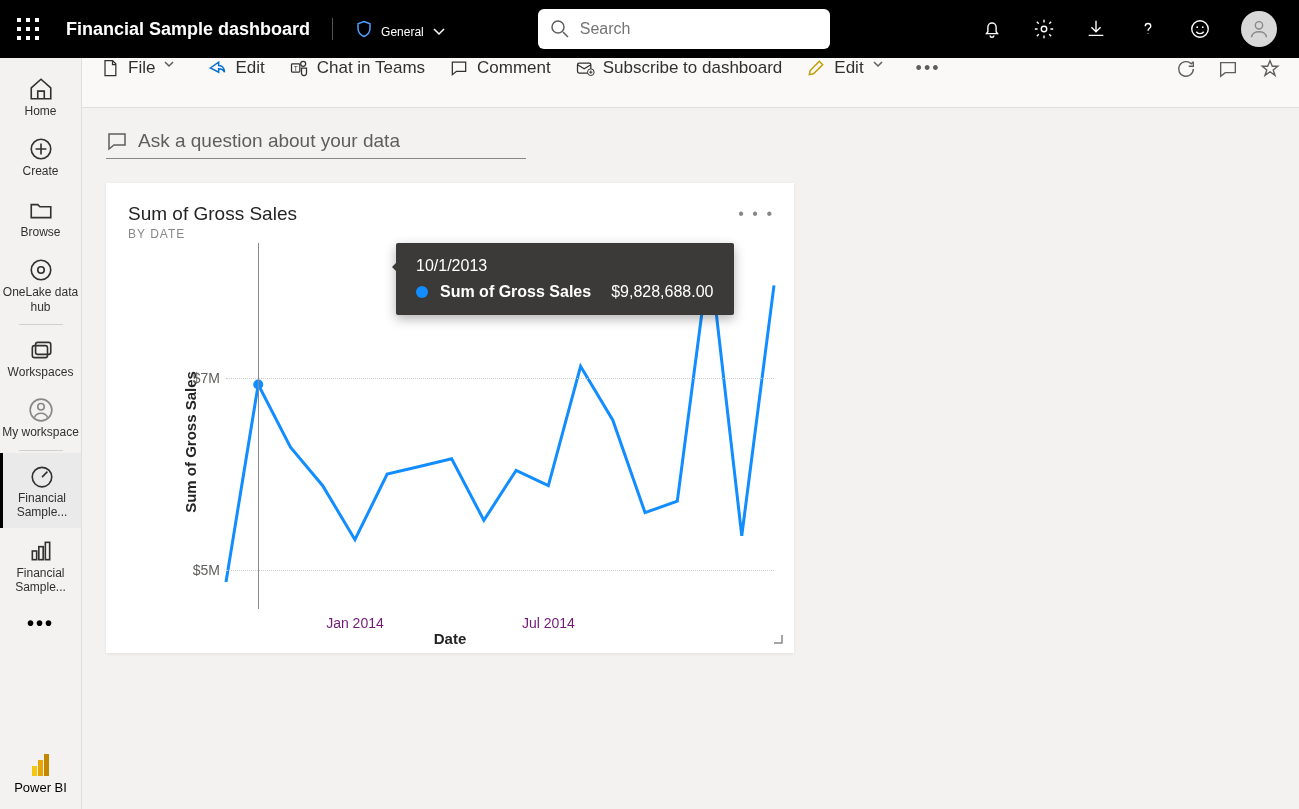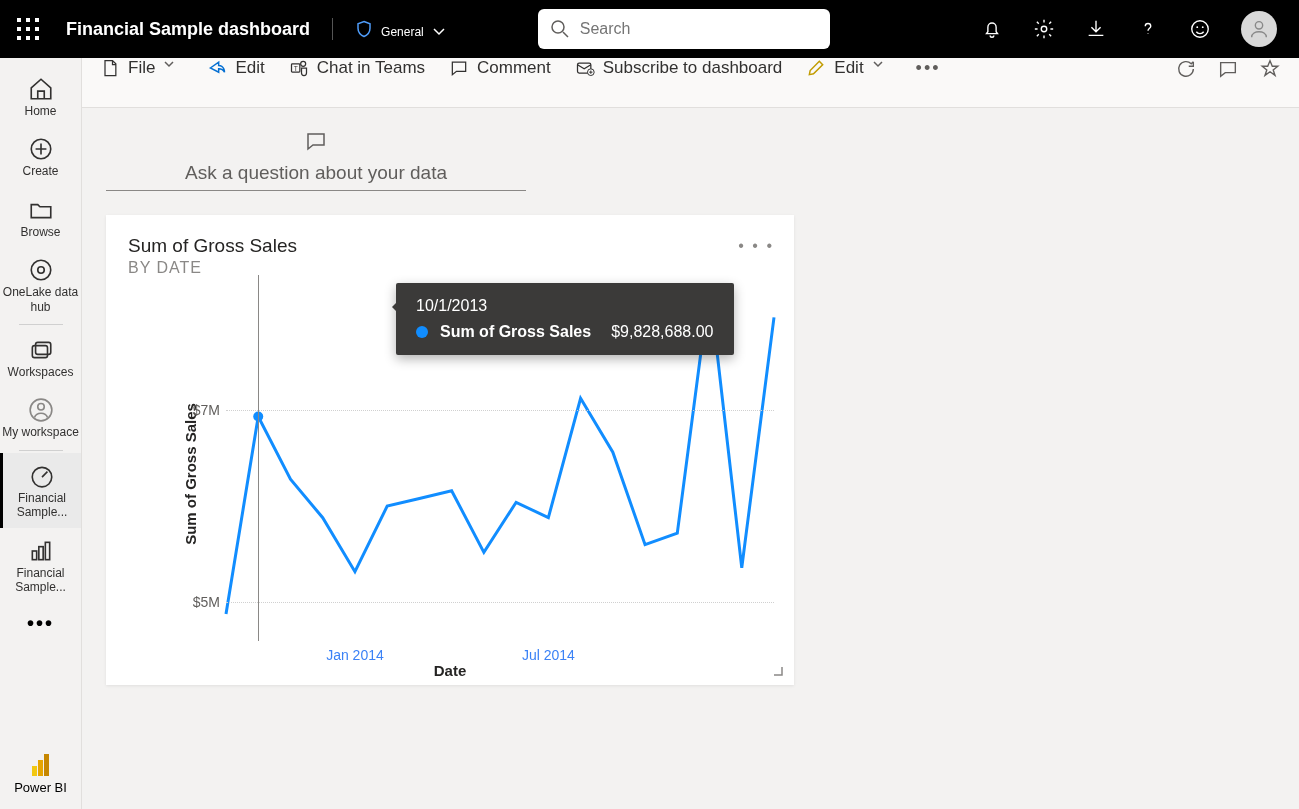--- a/index.html
+++ b/index.html
@@ -33,34 +33,34 @@
 .sidenav .pbi .b2 { left:6px; height:16px; background:#e6a500;}
 .sidenav .pbi .b3 { left:12px; height:22px; background:#c68700;}
 
 .main { flex:1; background:#f3f2f1; display:flex; flex-direction:column; }
 .cmdbar { height:50px; border-bottom:1px solid #e1dfdd; background:#faf9f8; display:flex; align-items:flex-start; padding:0 18px; gap:24px;}
 .cmdbar .cmd { display:flex; align-items:center; gap:8px; font-size:17px; color:#323130; cursor:pointer;}
 .cmdbar .cmd svg { width:20px; height:20px; }
 .cmdbar .right { margin-left:auto; display:flex; align-items:center; gap:20px;}
 .cmdbar .iconbtn { width:22px; height:22px; cursor:pointer; color:#605e5c;}
 
-.qna { margin:18px 0 0 24px; display:flex; align-items:center; gap:10px; border-bottom:1px solid #8a8886; width:420px; padding:4px 0 6px;flex-direction:column;}
+.qna { margin:18px 0 0 24px; display:flex; align-items:center; gap:10px; border-bottom:1px solid #8a8886; width:420px; padding:4px 0 6px;}
 .qna .txt { font-size:19px; color:#605e5c;}
 
 .tile { margin:24px 0 0 24px; width:688px; height:470px; background:#fff; box-shadow:0 1px 3px rgba(0,0,0,0.08); padding:20px 22px 16px; position:relative;}
 .tile h2 { font-size:19px; font-weight:400; color:#252423;}
-.tile .sub { font-size:16px; letter-spacing:1px; color:#8a8886; margin-top:2px;}
+.tile .sub { font-size:12px; letter-spacing:1px; color:#8a8886; margin-top:2px;}
 .tile .more { position:absolute; top:22px; right:20px; color:#8a8886; letter-spacing:2px; cursor:pointer; font-size:16px;}
 .tile .resize { position:absolute; bottom:8px; right:10px; color:#8a8886; cursor:pointer;}
 
 .chartwrap { position:absolute; left:120px; right:20px; top:60px; bottom:44px;}
 .yaxis-title { position:absolute; left:14px; top:55%; transform:translateY(-50%) rotate(-90deg); transform-origin:center; font-size:15px; font-weight:600; color:#252423;}
 .xaxis-title { position:absolute; bottom:6px; left:50%; transform:translateX(-50%); font-size:15px; font-weight:600; color:#252423;}
 .ytick { position:absolute; right:100%; margin-right:6px; font-size:14px; color:#605e5c; transform:translateY(-50%);}
-.xtick { position:absolute; top:100%; margin-top:6px; font-size:14px; color:#3b82f6; transform:translateX(-50%);}
+.xtick { position:absolute; top:100%; margin-top:6px; font-size:14px; color:#701a75; transform:translateX(-50%);}
 .grid { position:absolute; left:0; right:0; border-top:1px dotted #d0d0d0;}
 .vline { position:absolute; top:0; bottom:0; border-left:1px solid #8a8886;}
 
 .tooltip { position:absolute; background:#3b3a39; color:#fff; padding:14px 20px; border-radius:2px; font-size:16px; box-shadow:0 4px 12px rgba(0,0,0,0.3); z-index:10;}
 .tooltip .date { margin-bottom:8px;}
 .tooltip .row { display:flex; align-items:center; gap:12px;}
 .tooltip .dot { width:12px; height:12px; border-radius:50%; background:#118dff;}
 .tooltip .lbl { font-weight:600;}
 .tooltip .val { margin-left:8px;}
 .tooltip::before { content:""; position:absolute; left:-10px; top:18px; border:6px solid transparent; border-right-color:#3b3a39;}
@@ -305,21 +305,21 @@
       <div class="sub">BY DATE</div>
       <div class="more">• • •</div>
       <div class="yaxis-title">Sum of Gross Sales</div>
       <div class="xaxis-title">Date</div>
       <div class="chartwrap">
         <svg class="linechart" id="linechart" viewBox="0 0 548 366">
             <polyline points="0,339.0315789473684 32.23529411764706,141.4421254736842 64.47058823529412,204.18947368421053 96.70588235294119,242.7157894736842 128.94117647058823,296.65263157894736 161.1764705882353,231.1578947368421 193.41176470588238,223.45263157894738 225.6470588235294,215.74736842105264 257.88235294117646,277.38947368421054 290.11764705882354,227.30526315789473 322.3529411764706,242.7157894736842 354.5882352941177,123.2842105263158 386.82352941176475,177.22105263157894 419.0588235294117,269.6842105263158 451.2941176470588,258.12631578947367 483.52941176470586,11.557894736842115 515.7647058823529,292.8 548,42.37894736842105"></polyline>
             <circle cx="32.23529411764706" cy="141.4421254736842" r="5"></circle>
           </svg>
       <div class="ytick" style="top: 327.474px;">$5M</div><div class="ytick" style="top: 134.842px;">$7M</div><div class="xtick" style="left: 128.941px;">Jan 2014</div><div class="xtick" style="left: 322.353px;">Jul 2014</div><div class="vline" style="left: 32.2353px;"></div></div>
-      <div class="tooltip" id="tooltip" style="left:290px; top:68px;">
+      <div class="tooltip" id="tooltip" style="left:290px; top:60px;">
         <div class="date">10/1/2013</div>
         <div class="row">
           <div class="dot"></div>
           <span class="lbl">Sum of Gross Sales</span>
           <span class="val">$9,828,688.00</span>
         </div>
       </div>
       <svg class="resize" width="12" height="12">
           <path d="M2 10h8V2" fill="none" stroke="#8a8886" stroke-width="1.5"></path>
         </svg>

